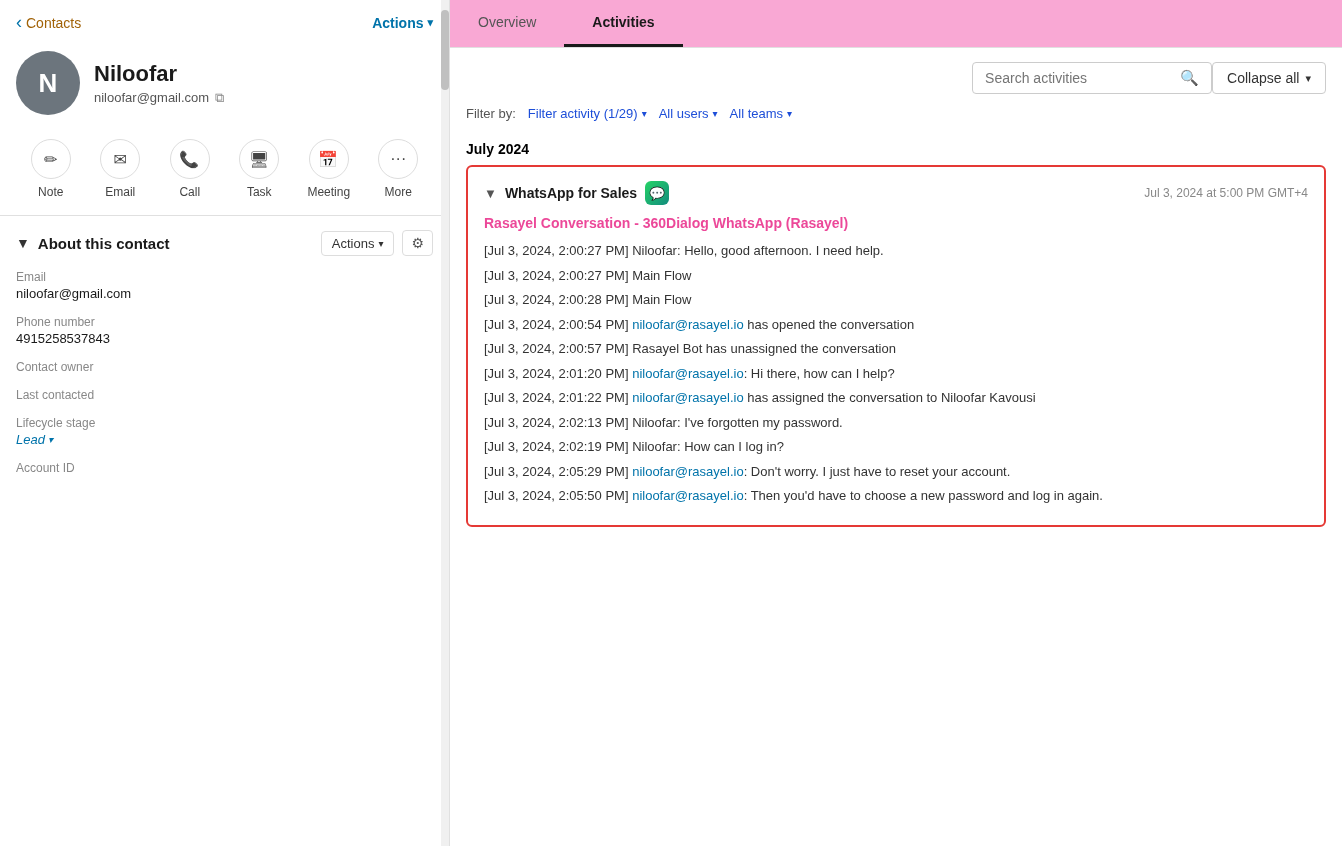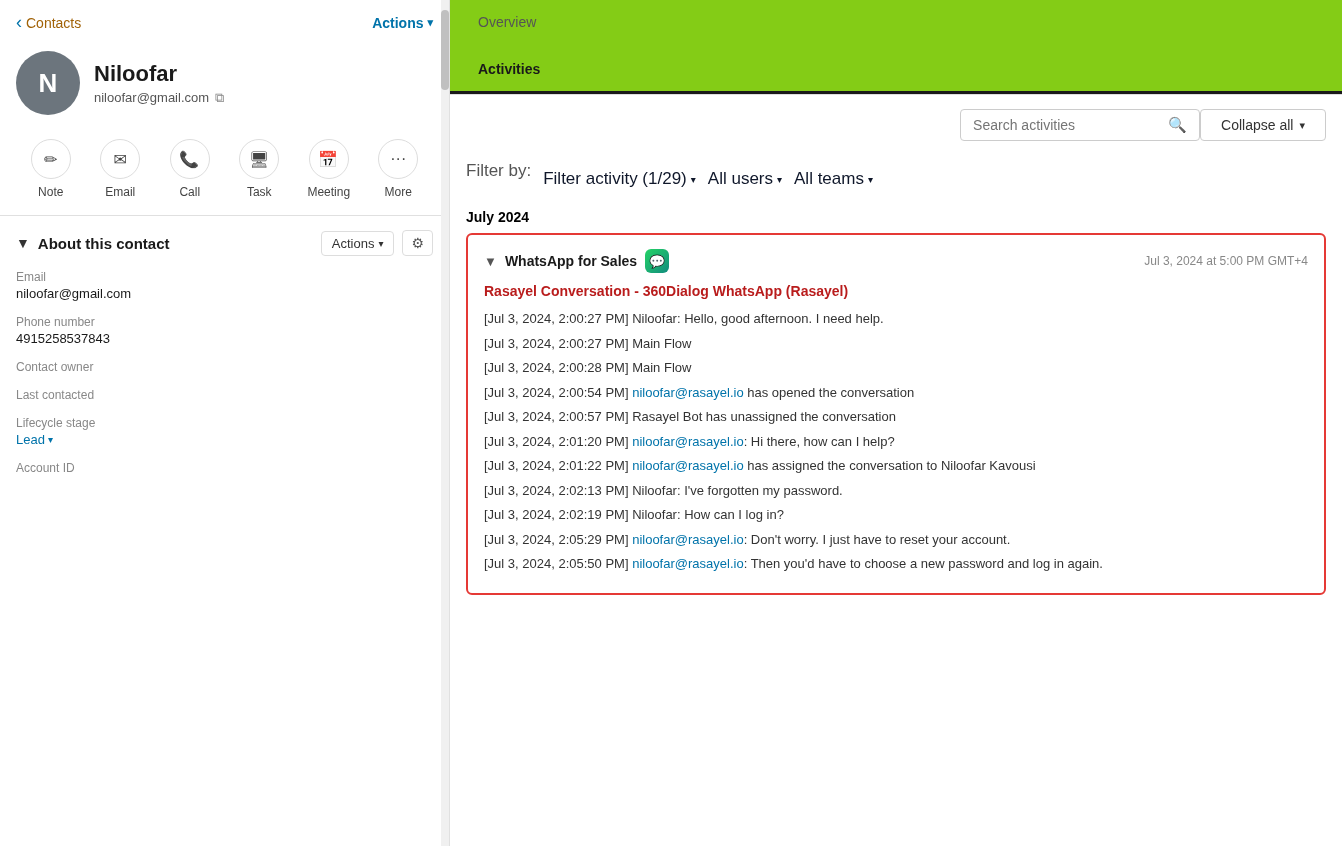--- a/index.html
+++ b/index.html
@@ -219,41 +219,41 @@
       align-items: center;
       gap: 6px;
     }
     .lifecycle-badge {
       color: #0073aa;
       font-size: 13px;
       cursor: pointer;
       display: flex;
       align-items: center;
       gap: 3px;
+      font-style: italic;
     }
     .lifecycle-badge::after {
       content: '▾';
       font-size: 10px;
     }
 
     
     .right-panel {
       flex: 1;
       display: flex;
       flex-direction: column;
       background: #fff;
       overflow: hidden;
     }
 
     
     .tab-bar {
       display: flex;
       border-bottom: 1px solid #e0e0e0;
-      background: #84cc16;
-      flex-direction: column;
+      background: #f9a8d4;
     }
     .tab {
       padding: 14px 28px;
       font-size: 14px;
       color: #555;
       cursor: pointer;
       border-bottom: 3px solid transparent;
       font-weight: 400;
     }
     .tab.active {
@@ -288,21 +288,21 @@
       width: 100%;
       background: transparent;
     }
     .search-icon { color: #555; font-size: 15px; }
     .collapse-all-btn {
       border: 1px solid #ccc;
       border-radius: 4px;
       background: #fff;
       color: #333;
       font-size: 14px;
-      padding: 7px 20px;
+      padding: 7px 14px;
       cursor: pointer;
       display: flex;
       align-items: center;
       gap: 6px;
     }
     .collapse-all-btn::after { content: '▾'; font-size: 11px; }
 
     
     .activity-tabs {
       display: flex;
@@ -326,32 +326,31 @@
     }
 
     
     .filter-row {
       display: flex;
       align-items: center;
       gap: 12px;
       padding: 12px 16px;
       background: #fff;
     }
-    .filter-label { font-size: 17px; color: #555; }
+    .filter-label { font-size: 13px; color: #555; }
     .filter-btn {
       background: none;
       border: none;
-      color: #0f172a;
-      font-size: 17px;
+      color: #1d4ed8;
+      font-size: 13px;
       font-weight: 500;
       cursor: pointer;
       display: flex;
       align-items: center;
       gap: 4px;
-      margin-top: 16px;
     }
     .filter-btn::after { content: '▾'; font-size: 10px; }
 
     
     .month-header {
       padding: 8px 16px;
       font-size: 14px;
       font-weight: 600;
       color: #000000;
       background: #fff;
@@ -405,21 +404,21 @@
       color: white;
       font-size: 13px;
     }
     .card-timestamp {
       font-size: 12px;
       color: #888;
     }
     .conversation-title {
       font-size: 14px;
       font-weight: 600;
-      color: #b91c1c;
+      color: #ec4899;
       margin-bottom: 10px;
     }
     .message-line {
       font-size: 13px;
       color: #333;
       margin-bottom: 5px;
       line-height: 1.5;
     }
     .link-text {
       color: #0073aa;

